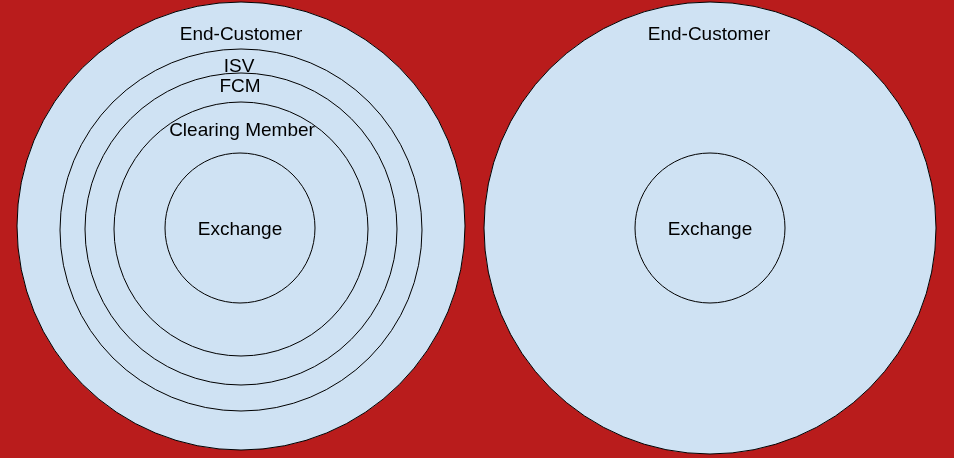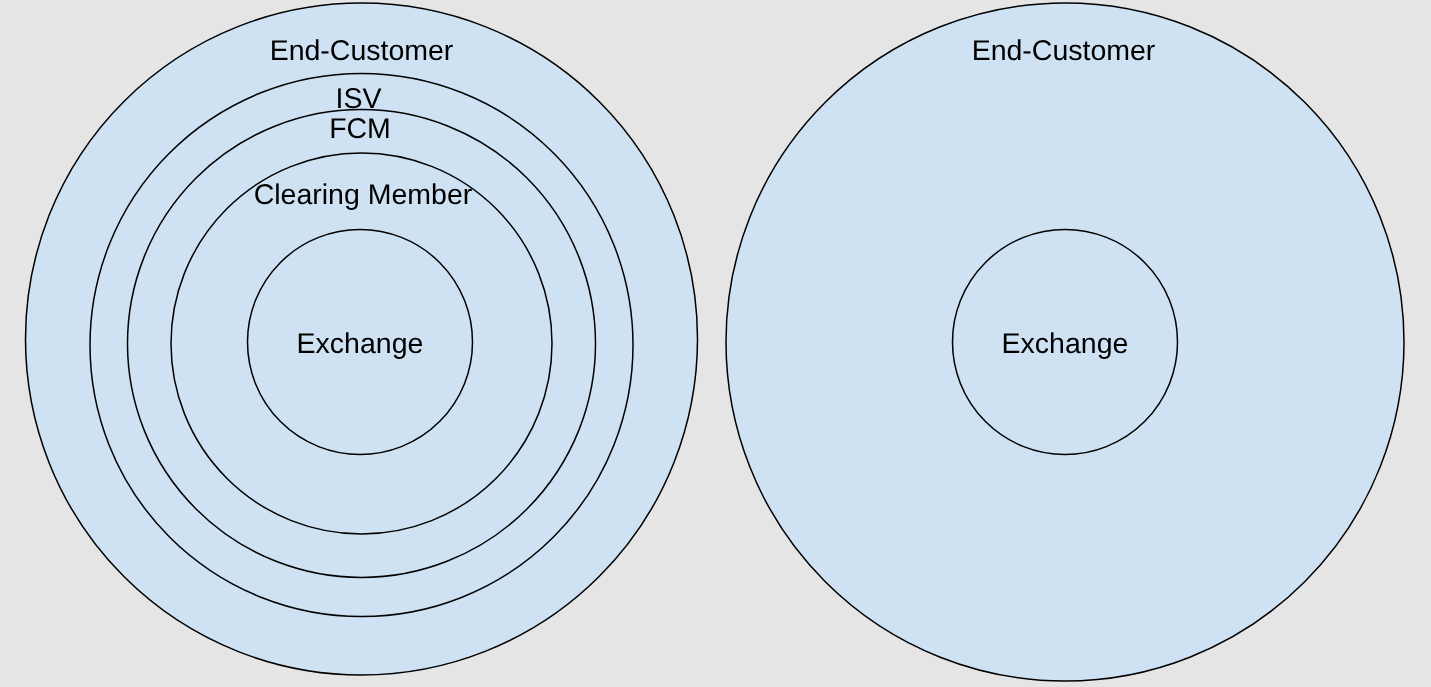--- a/index.html
+++ b/index.html
@@ -4,21 +4,21 @@
 <style>
   html, body {
     margin: 0;
     padding: 0;
     background: #000000;
   }
   .canvas {
     position: relative;
     width: 954px;
     height: 458px;
-    background: #e5e5e5;
+    background: #b91c1c;
     overflow: hidden;
   }
   svg {
     display: block;
   }
   .ring {
     stroke: #000000;
     stroke-width: 1;
   }
   .ring-label {

